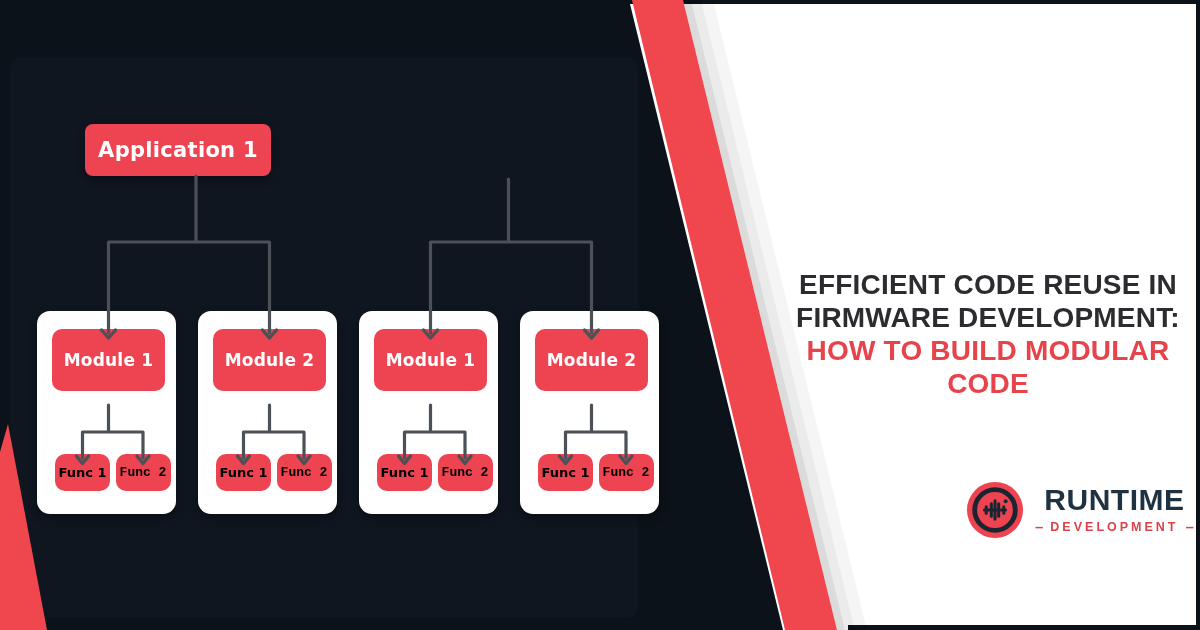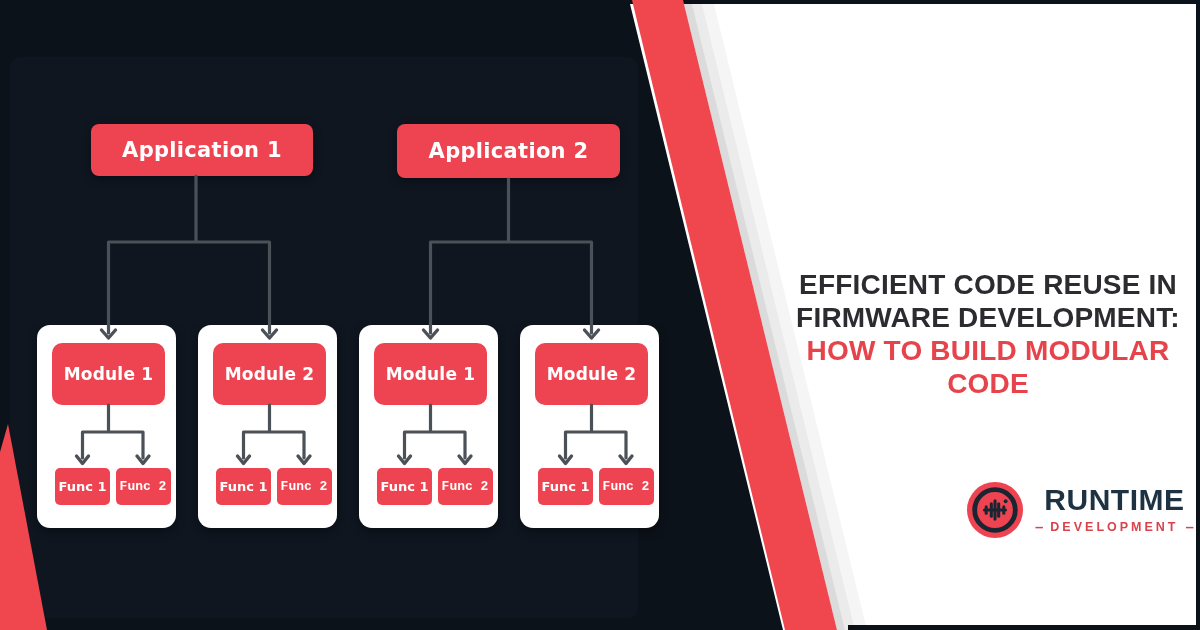--- a/index.html
+++ b/index.html
@@ -17,36 +17,36 @@
   .connector-svg{position:absolute;left:0;top:0;z-index:3;pointer-events:none;}
   .conn{fill:none;stroke:var(--connector,#4b5157);stroke-width:3.2;stroke-linecap:round;stroke-linejoin:round;}
   .chev{fill:none;stroke:var(--connector,#4b5157);stroke-width:3.4;stroke-linecap:round;stroke-linejoin:round;}
 
   
   .app-box{
     position:absolute;z-index:2;display:flex;align-items:center;justify-content:center;
     background:var(--red,#ee4351);color:#fff;font-weight:700;font-size:21px;
     border-radius:8px;box-shadow:0 3px 8px rgba(0,0,0,.35);letter-spacing:.3px;
   }
-  .app1{left:91px;top:124px;width:222px;height:52px;}
+  .app1{left:85px;top:124px;width:186px;height:52px;}
   .app2{left:397px;top:124px;width:223px;height:54px;}
   .card{
-    position:absolute;z-index:2;top:325px;width:139px;height:203px;background:#fff;
+    position:absolute;z-index:2;top:311px;width:139px;height:203px;background:#fff;
     border-radius:13px;box-shadow:0 4px 10px rgba(0,0,0,.35);text-align:center;
   }
   .card1{left:37px;} .card2{left:198px;} .card3{left:359px;} .card4{left:520px;}
   .module-box{
     position:absolute;left:15px;top:18px;width:113px;height:62px;
     background:var(--red,#ee4351);color:#fff;font-weight:700;font-size:17px;
     border-radius:10px;display:flex;align-items:center;justify-content:center;letter-spacing:.2px;
   }
   .func-box{
     position:absolute;top:143px;width:55px;height:37px;
-    background:var(--red,#ee4351);color:#ffffff;font-weight:700;font-size:13px;
-    border-radius:5px;display:flex;align-items:center;justify-content:center;
+    background:var(--red,#ee4351);color:#000000;font-weight:700;font-size:13px;
+    border-radius:10px;display:flex;align-items:center;justify-content:center;
   }
   .func1{left:18px;} .func2{left:78.5px;font-family:Liberation Mono, monospace;}
 
   
   .right-content{position:absolute;z-index:4;font-family:"Liberation Sans",sans-serif;text-align:center;}
   .title-block{
     left:772px;top:268px;width:432px;text-align:center;
     font-weight:700;font-size:28px;line-height:33px;letter-spacing:.2px;
   }
   .title-dark{color:var(--title-dark,#2c2c30);}
@@ -73,21 +73,20 @@
   <svg class="bg-svg" width="1200" height="630" viewBox="0 0 1200 630">
     <polygon points="630,4 1196,4 1196,625 848,625 848,630 783,630" style="fill:var(--white,#ffffff)"></polygon>
     <polygon points="683,0 691,0 845,630 837,630" fill="#000" opacity="0.14"></polygon>
     <polygon points="691,0 701,0 855,630 845,630" fill="#000" opacity="0.08"></polygon>
     <polygon points="701,0 713,0 867,630 855,630" fill="#000" opacity="0.04"></polygon>
     <polygon points="632,0 683,0 837,630 785,630" style="fill:var(--stripe-red,#f0474f)"></polygon>
     <polygon points="8,424 0,452 0,630 47,630" style="fill:var(--stripe-red,#f0474f)"></polygon>
   </svg>
 
   <div class="app-box app1">Application 1</div>
-  <div class="app-box app2">Application 2</div>
 
   <div class="card card1">
     <div class="module-box">Module 1</div>
     <div class="func-box func1">Func 1</div>
     <div class="func-box func2">Func 2</div>
   </div>
   <div class="card card2">
     <div class="module-box">Module 2</div>
     <div class="func-box func1">Func 1</div>
     <div class="func-box func2">Func 2</div>

